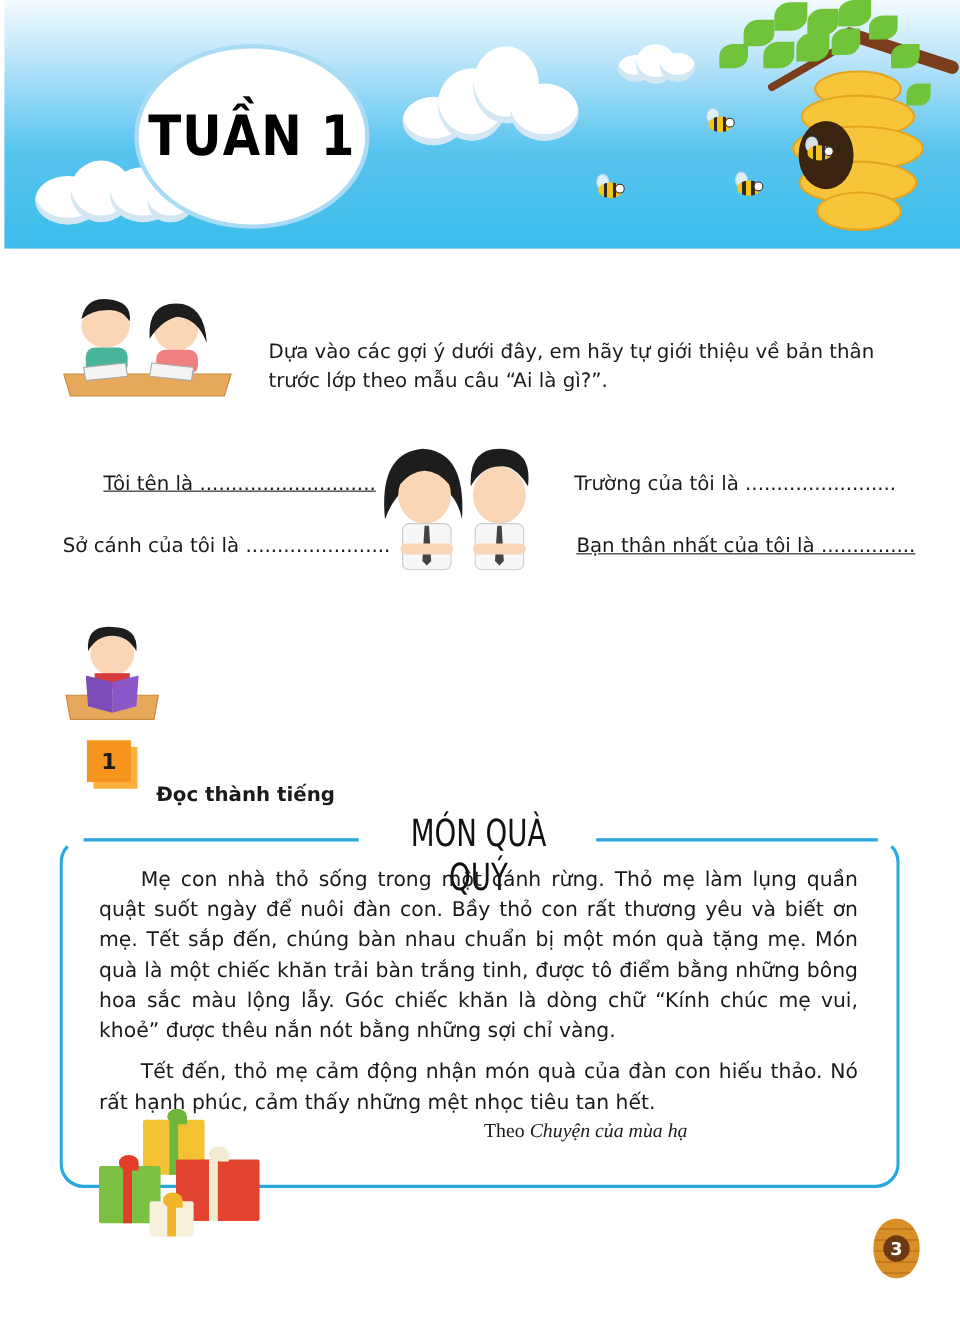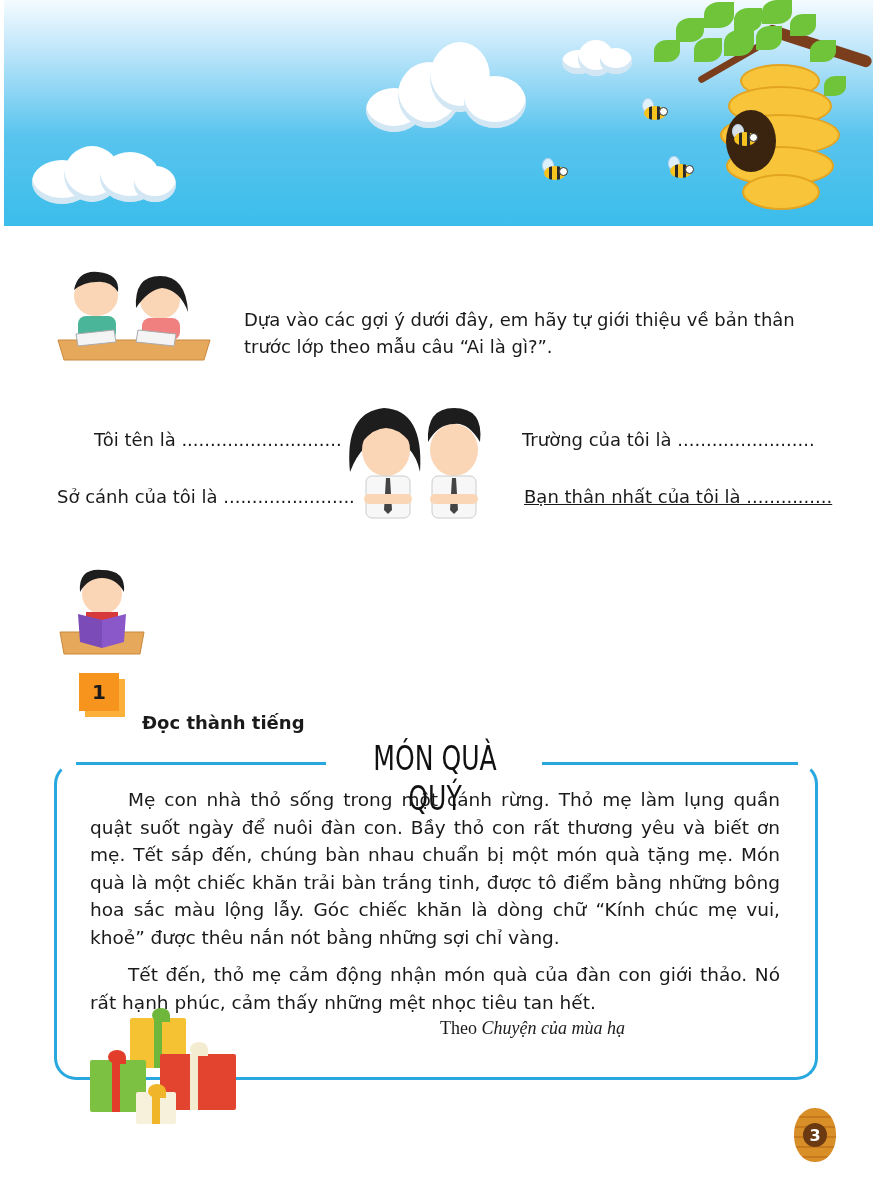--- a/index.html
+++ b/index.html
@@ -94,20 +94,23 @@
     <div class="cloud" style="left:394px;top:62px;width:62px;height:66px;"></div>
     <div class="cloud" style="left:426px;top:42px;width:60px;height:70px;"></div>
     <div class="cloud" style="left:460px;top:76px;width:62px;height:52px;"></div>
   </div>
   <div>
     <div class="cloud" style="left:558px;top:50px;width:32px;height:24px;"></div>
     <div class="cloud" style="left:574px;top:40px;width:36px;height:36px;"></div>
     <div class="cloud" style="left:596px;top:48px;width:32px;height:26px;"></div>
   </div>
 
+  <div id="title-bubble" class="abs">
+    <span id="title-text">TUẦN 1</span>
+  </div>
 
   <div>
     <div class="branch" style="left:760px;top:40px;width:110px;height:12px;transform:rotate(18deg);"></div>
     <div class="branch" style="left:690px;top:60px;width:70px;height:7px;transform:rotate(-30deg);"></div>
     <div class="leaf" style="left:650px;top:40px;width:26px;height:22px;"></div>
     <div class="leaf" style="left:672px;top:18px;width:28px;height:24px;"></div>
     <div class="leaf" style="left:700px;top:2px;width:30px;height:26px;"></div>
     <div class="leaf" style="left:730px;top:8px;width:28px;height:24px;"></div>
     <div class="leaf" style="left:758px;top:0px;width:30px;height:24px;"></div>
     <div class="leaf" style="left:786px;top:14px;width:26px;height:22px;"></div>
@@ -157,21 +160,21 @@
     <rect x="24" y="48" width="38" height="24" rx="8" fill="#4bb59a"></rect>
     <ellipse cx="106" cy="32" rx="20" ry="19" fill="#fbd6b6"></ellipse>
     <path d="M82,40 Q80,8 106,8 Q132,8 134,44 Q126,22 108,20 Q94,22 82,40Z" fill="#1d1d1d"></path>
     <rect x="88" y="50" width="38" height="22" rx="8" fill="#f08080"></rect>
     <path d="M22,66 L60,62 L62,74 L24,78Z" fill="#f4f4f4" stroke="#aaa"></path>
     <path d="M84,62 L122,66 L120,78 L82,74Z" fill="#f4f4f4" stroke="#aaa"></path>
   </svg>
 </div>
 <div id="intro-text" class="abs">Dựa vào các gợi ý dưới đây, em hãy tự giới thiệu về bản thân trước lớp theo mẫu câu “Ai là gì?”.</div>
 
-<div class="prompt" style="left:94px;top:428px;">Tôi tên là ............................</div>
+<div class="prompt" style="left:94px;top:428px;text-decoration:underline;">Tôi tên là ............................</div>
 <div class="prompt" style="left:522px;top:428px;">Trường của tôi là  ........................</div>
 <div class="prompt" style="left:57px;top:485px;">Sở cánh của tôi là .......................</div>
 <div class="prompt" style="left:524px;top:485px;text-decoration:underline;">Bạn thân nhất của tôi là ...............</div>
 
 <div id="students-illustration" class="abs">
   <svg width="150" height="118" viewBox="0 0 150 118">
 
     <path d="M6,70 Q0,10 40,6 Q80,8 76,70 Q70,40 42,36 Q18,38 6,70Z" fill="#1d1d1d"></path>
     <ellipse cx="42" cy="48" rx="24" ry="26" fill="#fbd6b6"></ellipse>
     <path d="M18,40 Q22,14 42,14 Q64,14 66,40 Q54,26 42,26 Q30,26 18,40Z" fill="#1d1d1d"></path>
@@ -204,21 +207,21 @@
 </div>
 <div id="section-title" class="abs">Đọc thành tiếng</div>
 
 <div id="story-box" class="abs"></div>
 <div class="story-topline" style="left:76px;width:250px;"></div>
 <div class="story-topline" style="left:542px;width:256px;"></div>
 <div id="story-title" class="abs">MÓN QUÀ QUÝ</div>
 
 <div id="story-body" class="abs">
   <p>Mẹ con nhà thỏ sống trong một cánh rừng. Thỏ mẹ làm lụng quần quật suốt ngày để nuôi đàn con. Bầy thỏ con rất thương yêu và biết ơn mẹ. Tết sắp đến, chúng bàn nhau chuẩn bị một món quà tặng mẹ. Món quà là một chiếc khăn trải bàn trắng tinh, được tô điểm bằng những bông hoa sắc màu lộng lẫy. Góc chiếc khăn là dòng chữ “Kính chúc mẹ vui, khoẻ” được thêu nắn nót bằng những sợi chỉ vàng.</p>
-  <p>Tết đến, thỏ mẹ cảm động nhận món quà của đàn con giới thảo. Nó rất hạnh phúc, cảm thấy những mệt nhọc tiêu tan hết.</p>
+  <p>Tết đến, thỏ mẹ cảm động nhận món quà của đàn con hiếu thảo. Nó rất hạnh phúc, cảm thấy những mệt nhọc tiêu tan hết.</p>
 </div>
 <div id="story-source" class="abs"><span>Theo </span><i>Chuyện của mùa hạ</i></div>
 
 <div id="gifts" class="abs">
   <div class="gift" style="left:44px;top:14px;width:56px;height:50px;background:#f4c233;">
     <div class="ribbon-v" style="left:24px;background:#6fb73c;"></div>
     <div class="bow" style="left:22px;top:-10px;background:#6fb73c;"></div>
   </div>
   <div class="gift" style="left:4px;top:56px;width:56px;height:52px;background:#7cc142;">
     <div class="ribbon-v" style="left:22px;background:#e23c2a;"></div>

